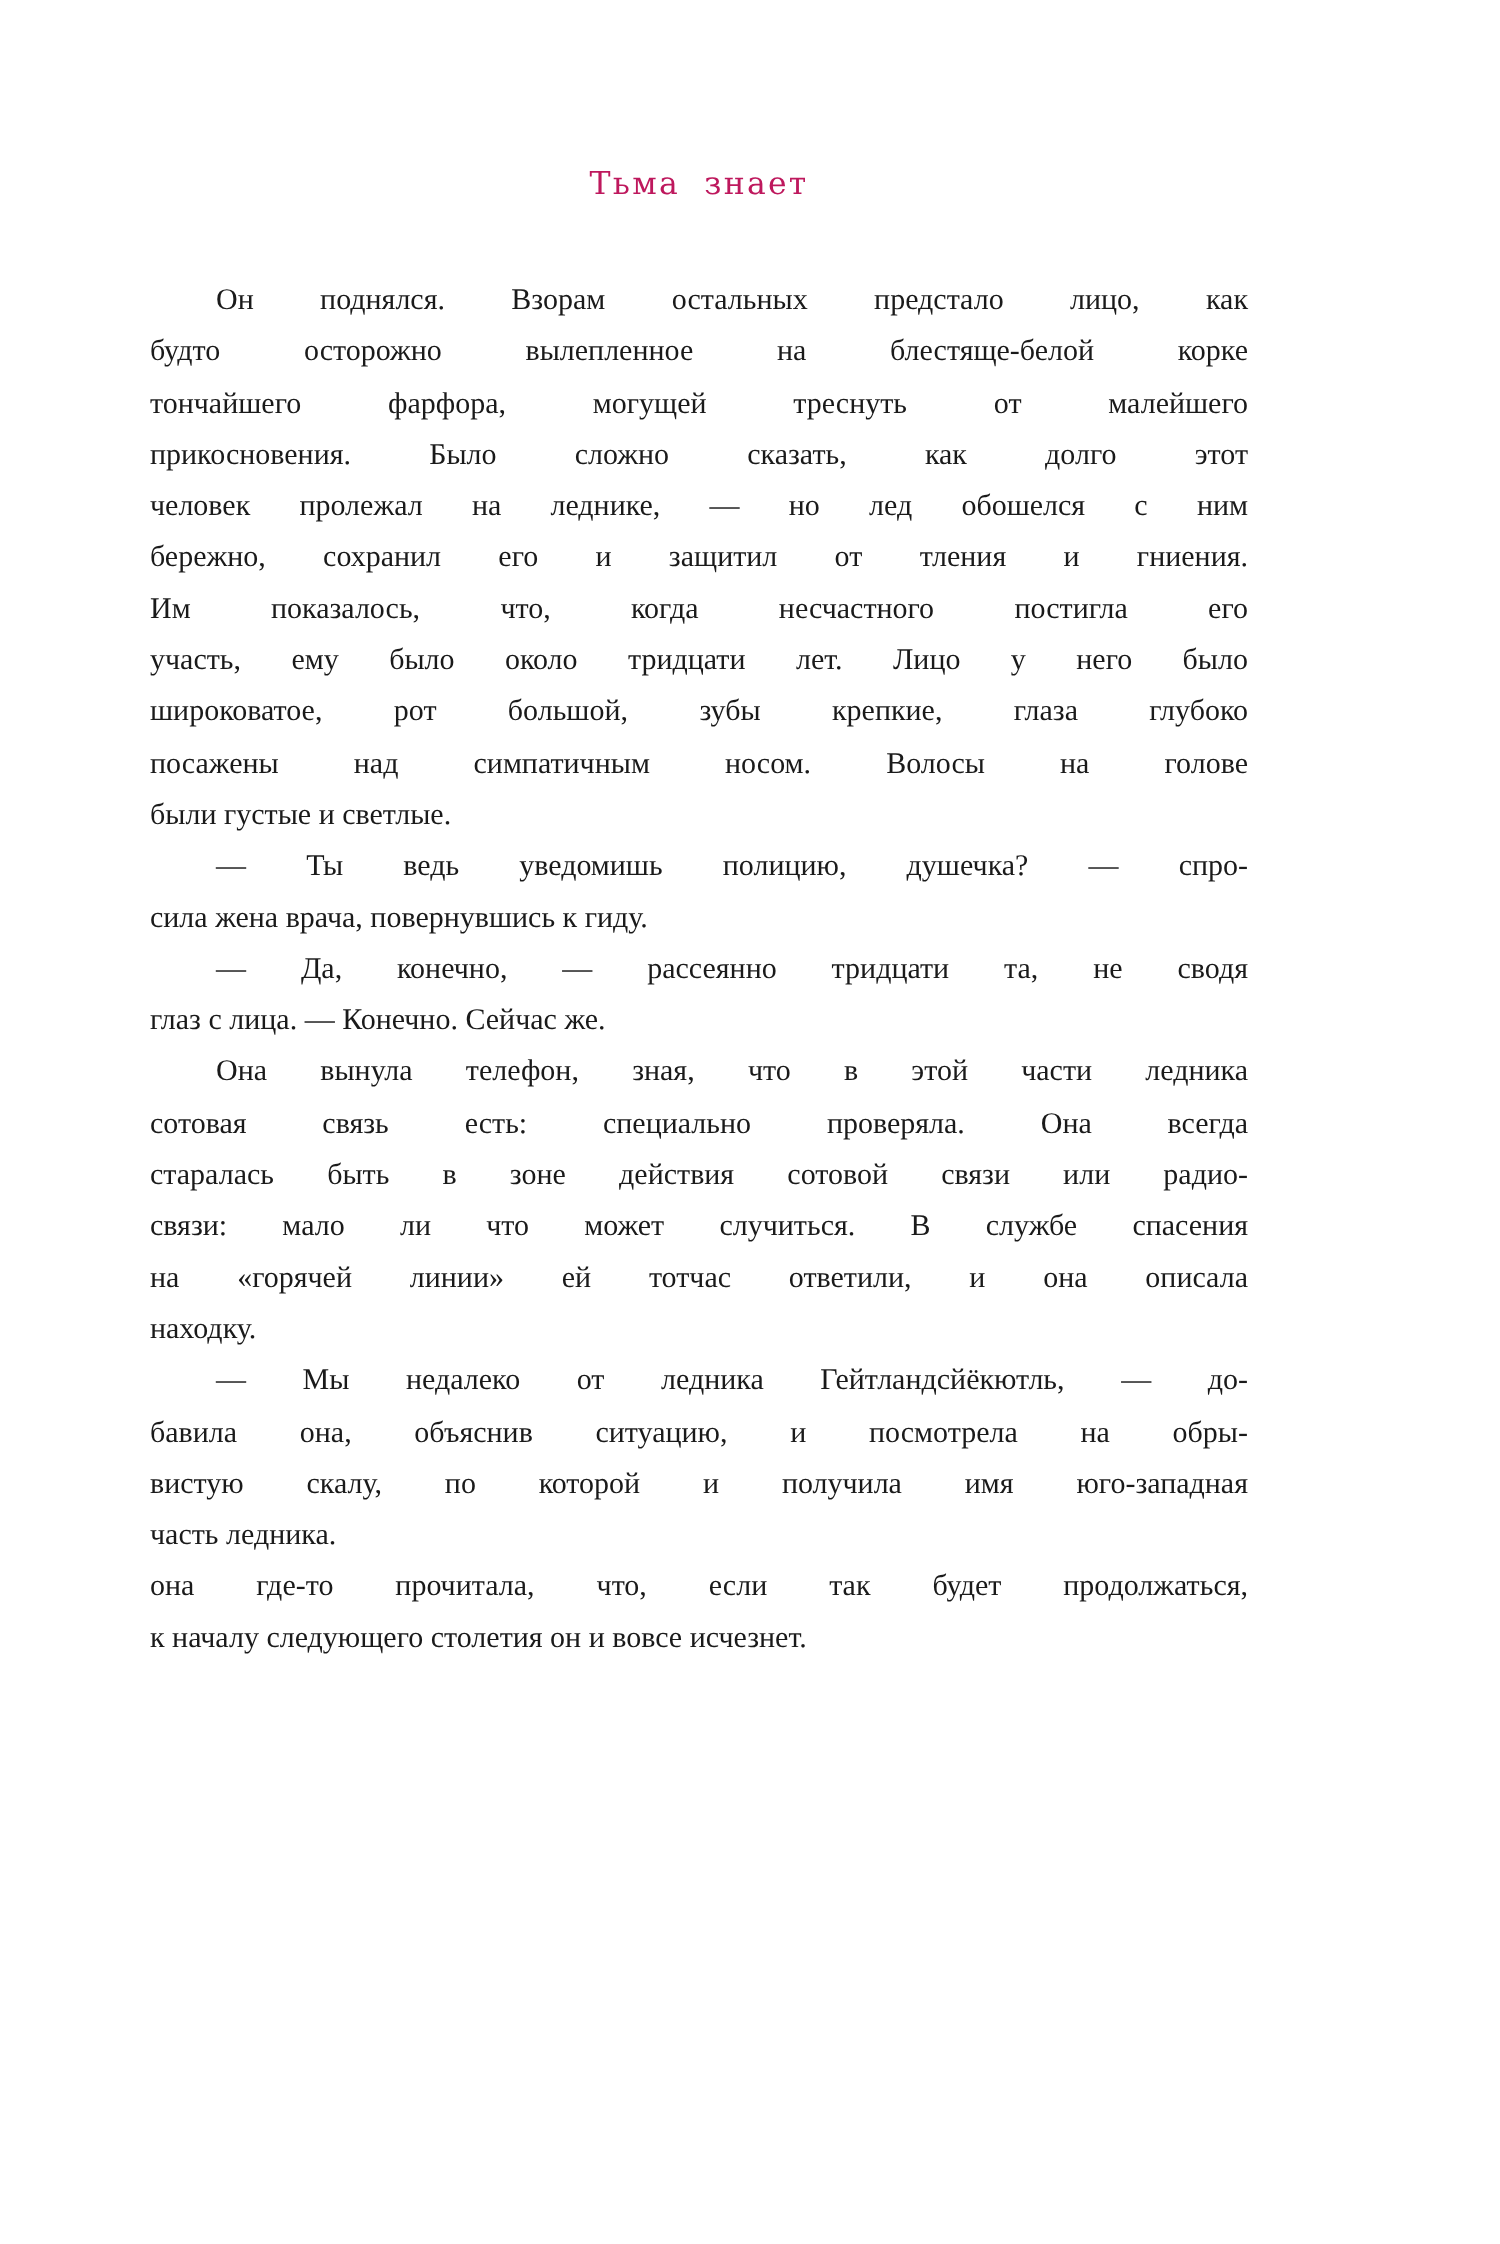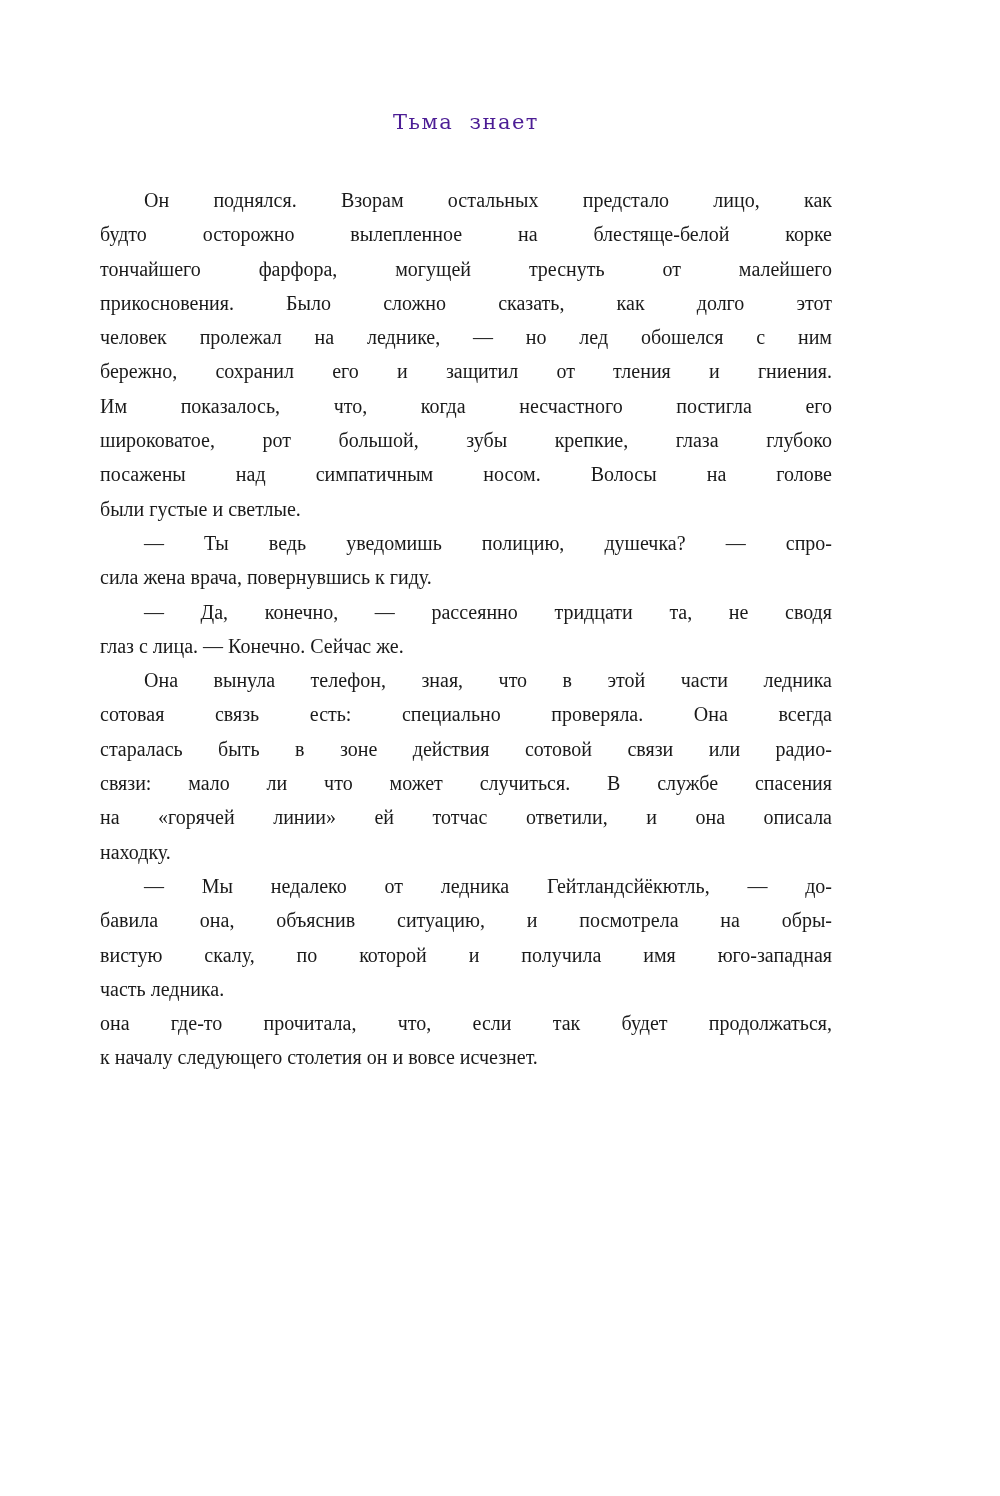--- a/index.html
+++ b/index.html
@@ -18,21 +18,21 @@
   .running-header {
     position: absolute;
     top: 110px;
     left: 100px;
     width: 732px;
     text-align: center;
     font-family: "DejaVu Serif", serif;
     font-size: 21px;
     letter-spacing: 1.5px;
     word-spacing: 8px;
-    color: #4c1d95;
+    color: #be185d;
   }
   .text-block {
     position: absolute;
     top: 183px;
     left: 100px;
     width: 732px;
     font-size: 20px;
     line-height: 34.3px;
     color: #1a1a1a;
   }
@@ -53,20 +53,21 @@
 <div class="page" style="background: rgb(255, 255, 255); color: rgb(26, 26, 26);">
   <div class="running-header">Тьма знает</div>
   <div class="text-block">
       <div class="line first">Он поднялся. Взорам остальных предстало лицо, как</div>
       <div class="line">будто осторожно вылепленное на блестяще-белой корке</div>
       <div class="line">тончайшего фарфора, могущей треснуть от малейшего</div>
       <div class="line">прикосновения. Было сложно сказать, как долго этот</div>
       <div class="line">человек пролежал на леднике, — но лед обошелся с ним</div>
       <div class="line">бережно, сохранил его и защитил от тления и гниения.</div>
       <div class="line">Им показалось, что, когда несчастного постигла его</div>
+      <div class="line">участь, ему было около тридцати лет. Лицо у него было</div>
       <div class="line">широковатое, рот большой, зубы крепкие, глаза глубоко</div>
       <div class="line">посажены над симпатичным носом. Волосы на голове</div>
       <div class="line last">были густые и светлые.</div>
       <div class="line first">— Ты ведь уведомишь полицию, душечка? — спро-</div>
       <div class="line last">сила жена врача, повернувшись к гиду.</div>
       <div class="line first">— Да, конечно, — рассеянно тридцати та, не сводя</div>
       <div class="line last">глаз с лица. — Конечно. Сейчас же.</div>
       <div class="line first">Она вынула телефон, зная, что в этой части ледника</div>
       <div class="line">сотовая связь есть: специально проверяла. Она всегда</div>
       <div class="line">старалась быть в зоне действия сотовой связи или радио-</div>

